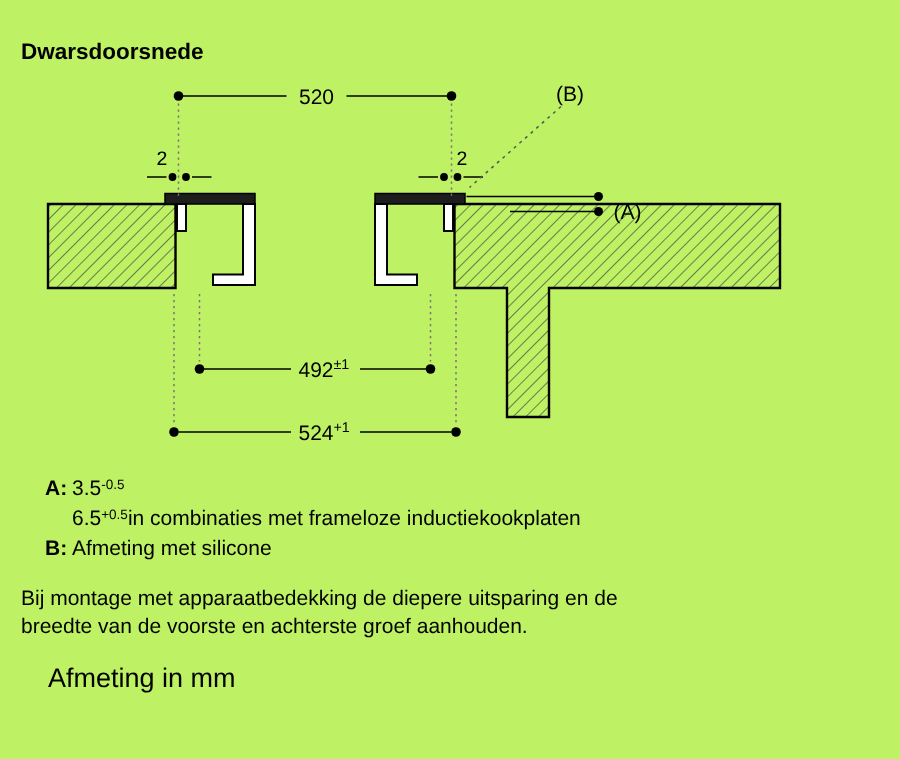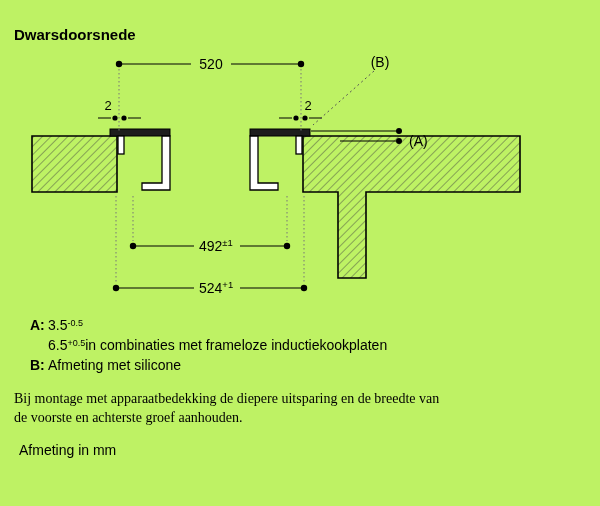--- a/index.html
+++ b/index.html
@@ -16,22 +16,22 @@
   .outline { fill:#ffffff; stroke:#000; stroke-width:1.3; }
   .dim { stroke:#000; stroke-width:1; }
   .ext { stroke:#777; stroke-width:1; stroke-dasharray:1.5 2.5; }
   .pointer { stroke:#555; stroke-width:1; stroke-dasharray:2 3; fill:none; }
   .dot { fill:#000; }
   .small-num { font-size:13px; }
   .notes { left:2px; top:316px; font-size:14px; line-height:18px;margin-left:28px; }
   .note-key { display:inline-block; width:18px; font-weight:bold; }
   .indent { margin-left:18px; }
   .sup { font-size:9px; position:relative; top:-4px; }
-  .para { left:14px; top:389px; width:440px; font-size:14px; line-height:19px;font-family:Liberation Serif, serif; }
-  .footer { left:19px; top:442px; font-size:14px; }
+  .para { left:14px; top:389px; width:440px; font-size:14px; line-height:19px; }
+  .footer { left:32px; top:442px; font-size:18px; }
 </style>
 </head>
 <body>
 
 <div class="page">
 
   <div class="abs title">Dwarsdoorsnede</div>
 
   <svg class="diagram" width="600" height="310" viewBox="0 0 600 310" xmlns="http://www.w3.org/2000/svg">
     <defs>

